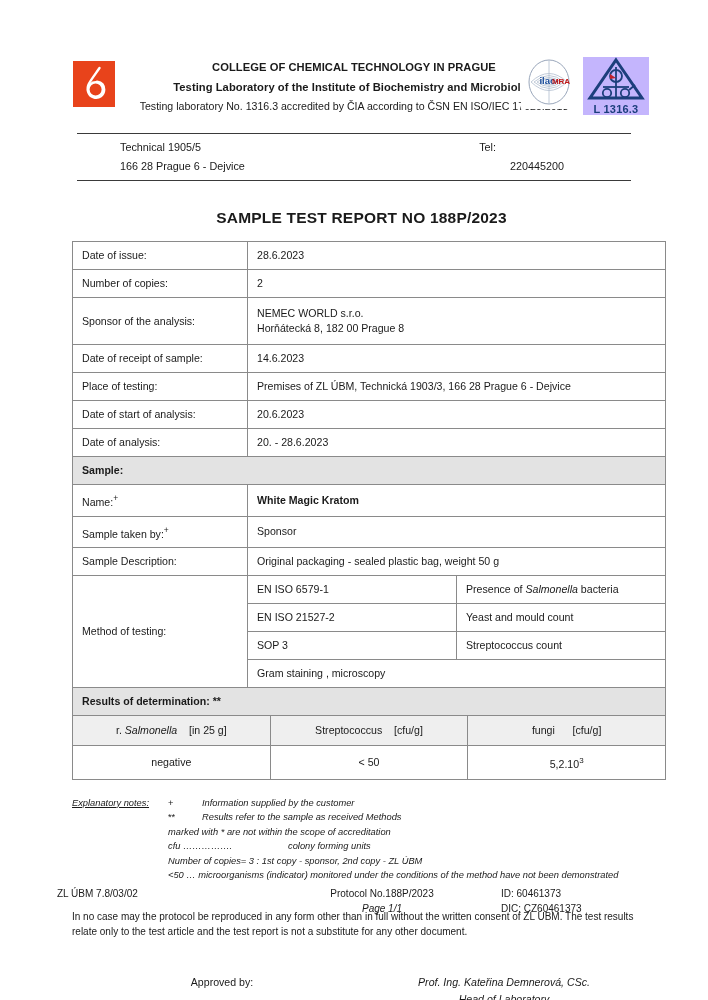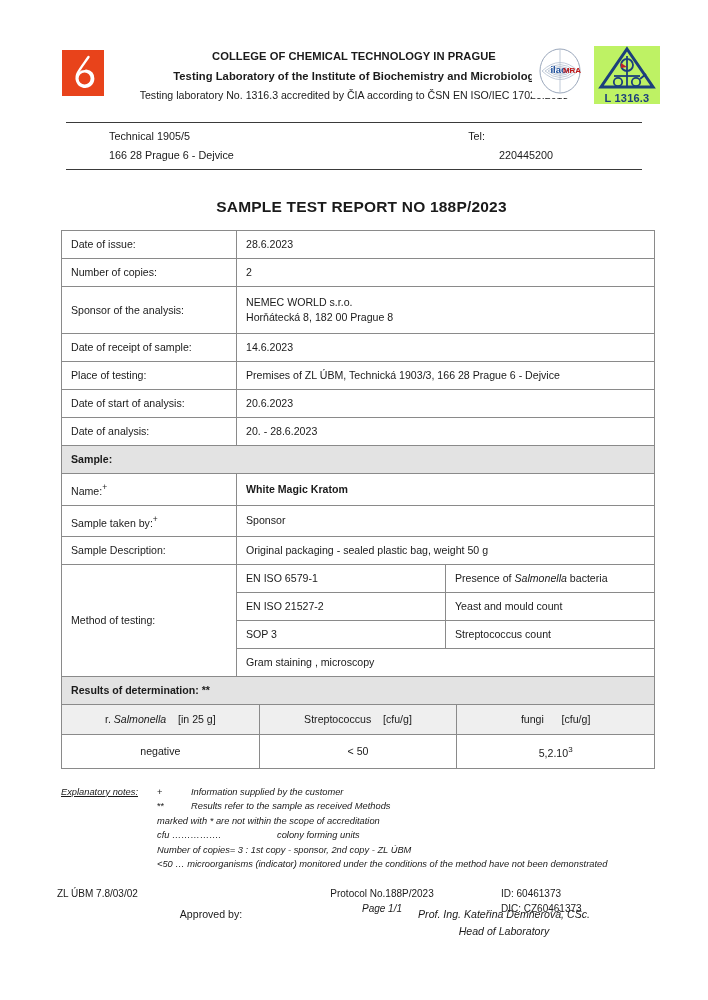--- a/index.html
+++ b/index.html
@@ -9,21 +9,21 @@
     height: 1000px;
     background: #ffffff;
     font-family: "Liberation Sans", sans-serif;
     color: #1a1a1a;
     -webkit-font-smoothing: antialiased;
   }
   .page {
     position: relative;
     width: 708px;
     height: 1000px;
-    padding: 4px;
+    padding: 15px;
     overflow: hidden;
   }
 
   
   .header {
     position: relative;
     height: 70px;
     margin: 42px 28px 0 28px;
   }
   .logo-uct {
@@ -66,21 +66,21 @@
     z-index: 6;
     background: #fff;
   }
   .logo-cia {
     position: absolute;
     right: 16px;
     top: 0px;
     width: 66px;
     height: 58px;
     z-index: 6;
-    background: #bef264;
+    background: #c4b5fd;
     text-align: center;
   }
   .cia-label {
     font-size: 11px;
     font-weight: bold;
     color: #1c3f7c;
     margin-top: -2px;
     letter-spacing: 0.2px;
   }
 
@@ -374,20 +374,21 @@
         <div><span class="nmark">+</span><span>Information supplied by the customer</span></div>
         <div><span class="nmark">**</span><span>Results refer to the sample as received Methods</span></div>
         <div><span>marked with * are not within the scope of accreditation</span></div>
         <div><span class="nind">cfu …………….</span><span>colony forming units</span></div>
         <div><span>Number of copies= 3 : 1st copy - sponsor, 2nd copy - ZL ÚBM</span></div>
         <div><span>&lt;50 … microorganisms (indicator) monitored under the conditions of the method have not been demonstrated</span></div>
       </div>
     </div>
   </div>
 
+  <div class="disclaimer">In no case may the protocol be reproduced in any form other than in full without the written consent of ZL ÚBM. The test results relate only to the test article and the test report is not a substitute for any other document.</div>
 
   <div class="approval">
     <div class="appr-left">Approved by:</div>
     <div class="appr-right">
       <div>Prof. Ing. Kateřina Demnerová, CSc.</div>
       <div>Head of Laboratory</div>
     </div>
   </div>
 
   <div class="footer">

